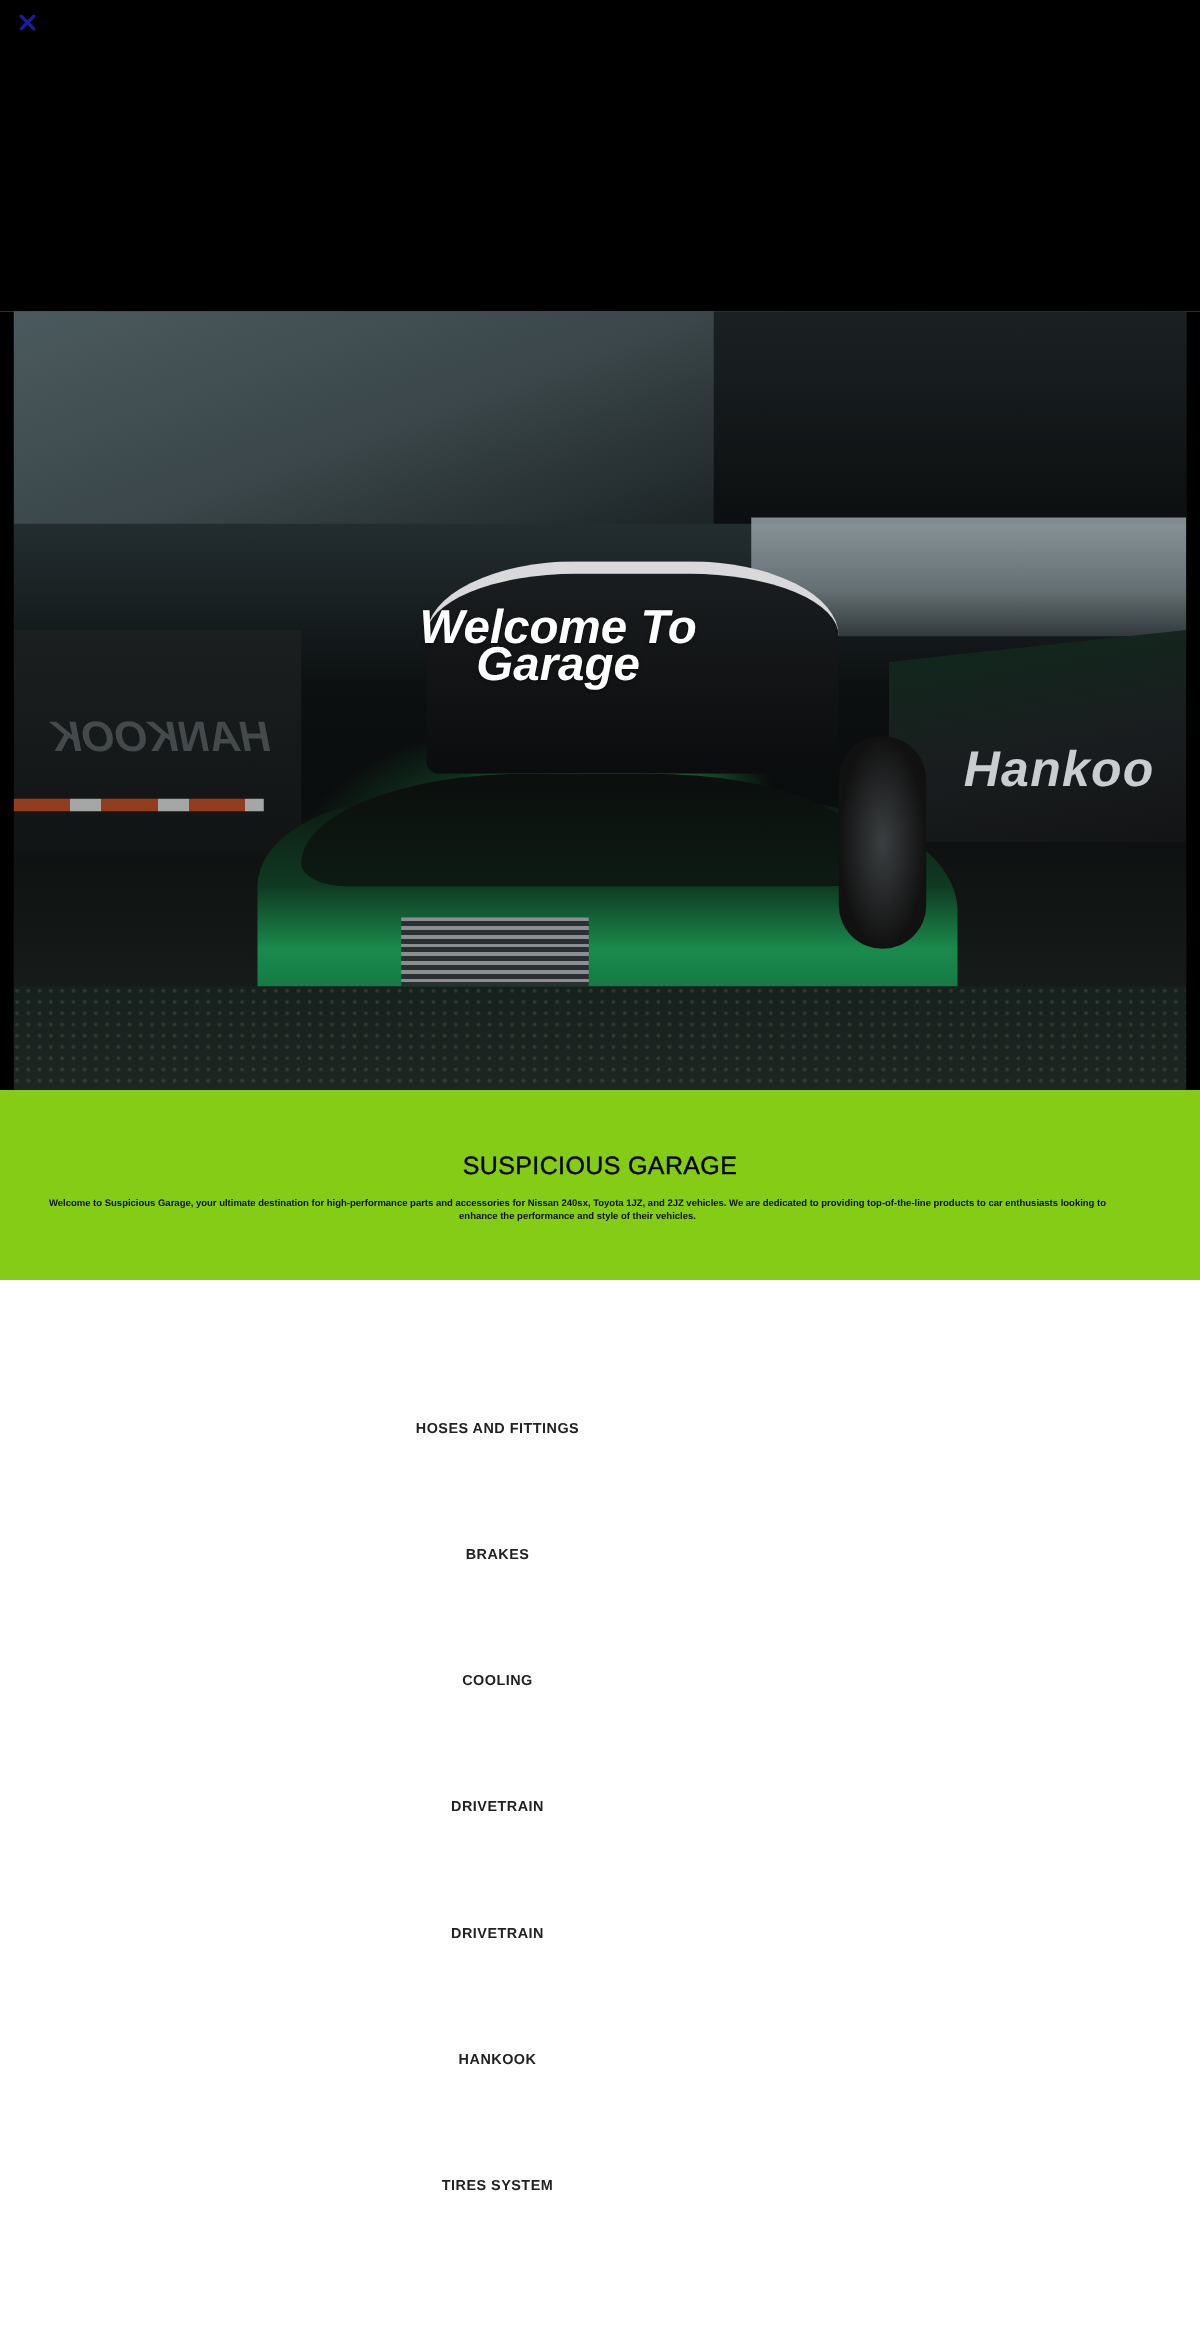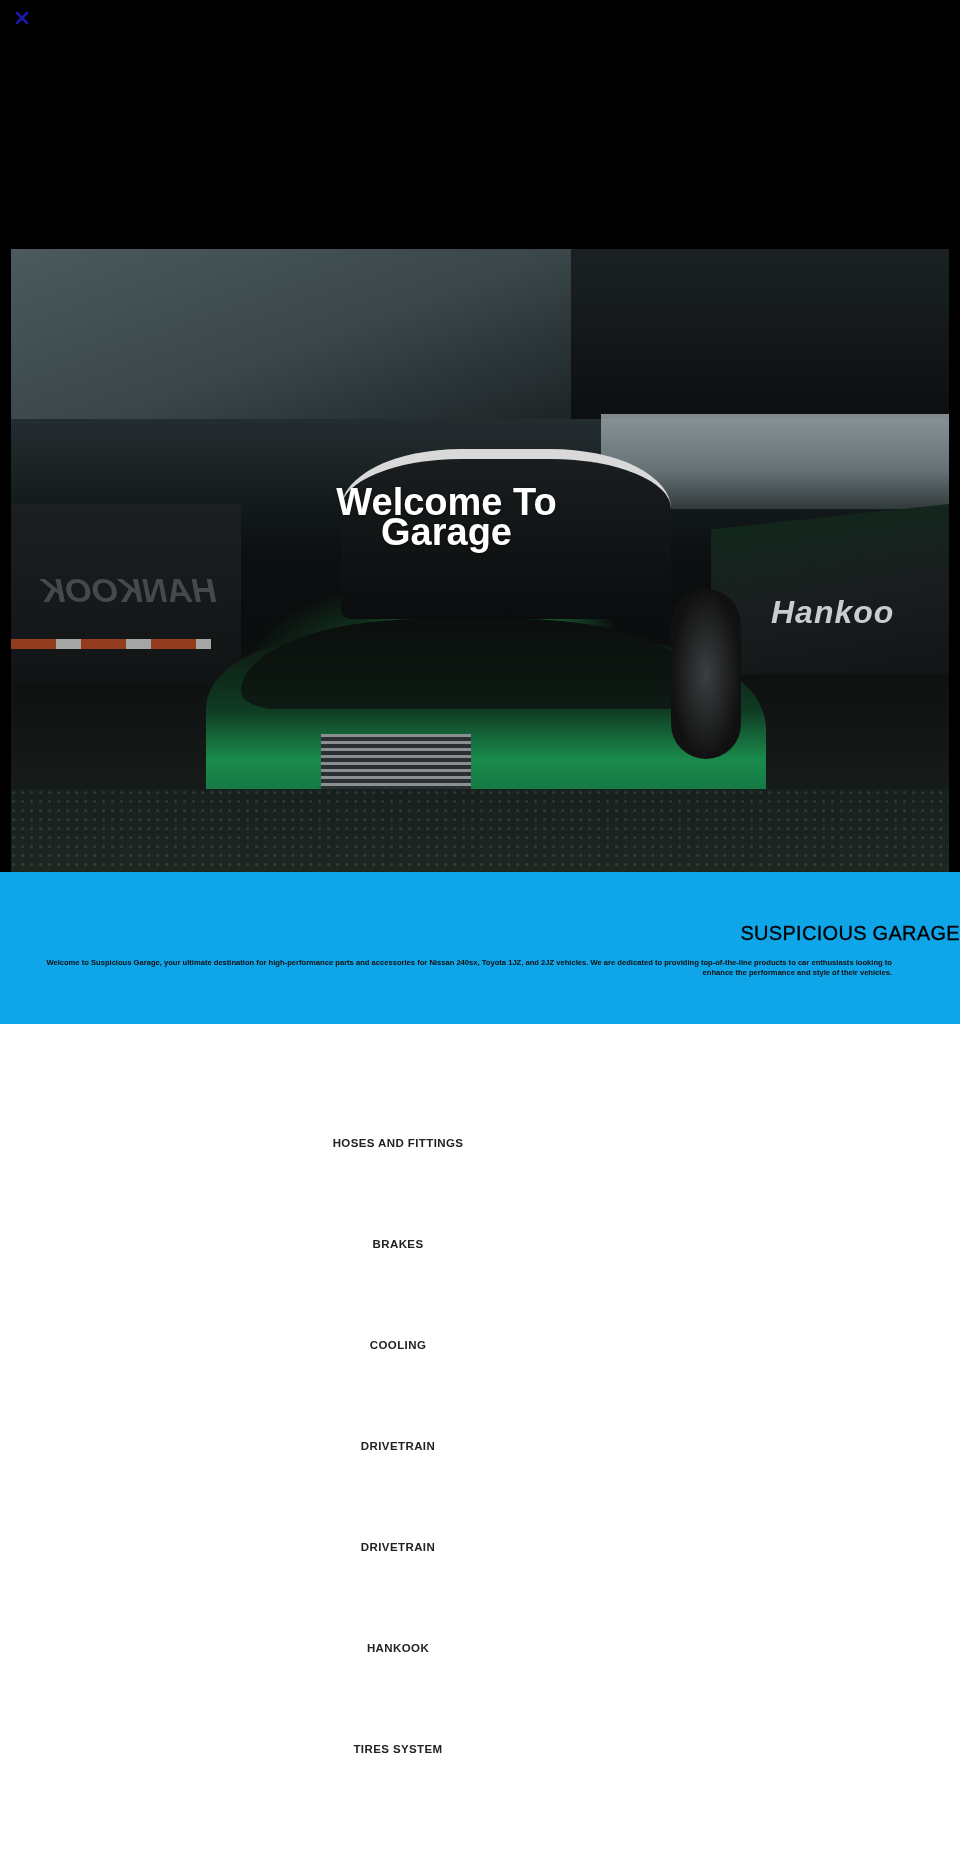--- a/index.html
+++ b/index.html
@@ -34,33 +34,33 @@
     border-radius: 200px 200px 40px 40px / 80px 80px 20px 20px;
     background: linear-gradient(180deg, #0b0f0d 0%, #0d1a13 100%); }
   .hero .windshield { position: absolute; left: 330px; top: 200px; width: 330px; height: 170px;
     border-radius: 120px 120px 10px 10px / 60px 60px 10px 10px;
     background: linear-gradient(180deg, #1a1d1f 0%, #0a0c0d 100%); border-top: 10px solid #d9d9d9; }
   .hero .grille { position: absolute; left: 310px; top: 485px; width: 150px; height: 55px;
     background: repeating-linear-gradient(180deg, #8a8f92 0 3px, #2b2f31 3px 7px); }
   .hero .door { position: absolute; left: 700px; top: 255px; width: 238px; height: 170px;
     background: linear-gradient(170deg, #0f2a1b 0%, #1a1d1f 55%, #121415 100%);
     clip-path: polygon(0 15%, 100% 0, 100% 100%, 0 100%); }
-  .hero .door-text { position: absolute; left: 760px; top: 345px; font-style: italic; font-weight: bold; font-size: 32px; color: #c9cdcf; letter-spacing: 1px; }
+  .hero .door-text { position: absolute; left: 760px; top: 345px; font-style: italic; font-weight: bold; font-size: 40px; color: #c9cdcf; letter-spacing: 1px; }
   .hero .trailer-text { position: absolute; left: 30px; top: 322px; font-style: italic; font-weight: bold; font-size: 34px; color: #444a4c; transform: scaleX(-1); }
   .hero .wheel { position: absolute; left: 660px; top: 340px; width: 70px; height: 170px; border-radius: 35px;
     background: radial-gradient(ellipse at center, #3b3f41 0%, #111 70%); }
   .hero .ground { position: absolute; left: 0; top: 540px; width: 938px; height: 83px;
     background: radial-gradient(circle at 30% 40%, rgba(200,190,150,.15) 1px, transparent 2px) 0 0/9px 9px,
                 linear-gradient(180deg, #16201c 0%, #1e2622 100%); }
   .hero-title { position: absolute; left: 0; top: 238px; width: 871px; text-align: center; color: #fff;
-    font-family: "Liberation Sans", sans-serif; font-weight: bold; font-size: 38px; line-height: 30px;
+    font-family: "Liberation Sans", sans-serif; font-style: italic; font-weight: bold; font-size: 38px; line-height: 30px;
     text-shadow: 0 1px 3px rgba(0,0,0,.5); }
   .hero-title span { display: block; }
 
-  .about { position: absolute; left: 0; top: 872px; width: 960px; height: 152px; background: #0ea5e9; text-align: right; }
+  .about { position: absolute; left: 0; top: 872px; width: 960px; height: 152px; background: #84cc16; text-align: center; }
   .about h2 { position: absolute; left: 0; top: 50px; width: 960px; font-size: 20px; font-weight: normal; color: #000; letter-spacing: .3px; -webkit-text-stroke: .3px #000; }
   .about p { position: absolute; left: 32px; top: 86px; width: 860px; font-size: 7.6px; line-height: 10px; color: #111; font-weight: bold; }
 
   .categories { position: absolute; left: 0; top: 1024px; width: 960px; }
   .cat { position: absolute; left: 0; width: 796px; text-align: center; font-size: 11.5px; font-weight: bold; color: #222; letter-spacing: .4px; cursor: pointer; }
 </style>
 </head>
 <body>
 
 <div class="top-black">

